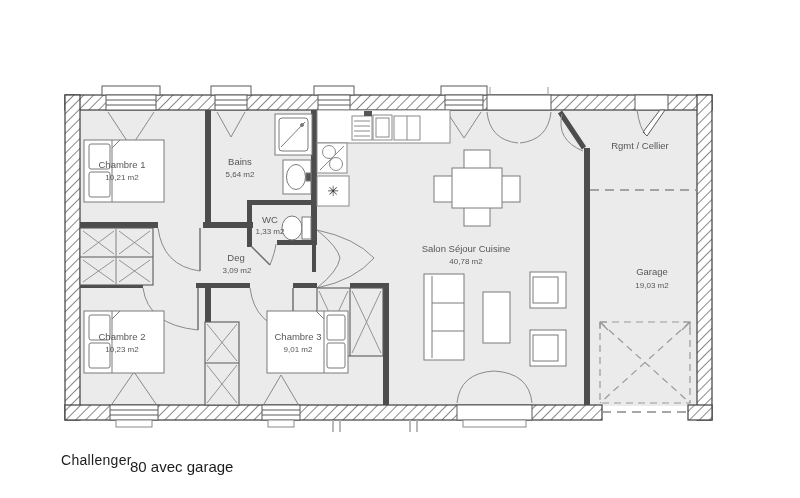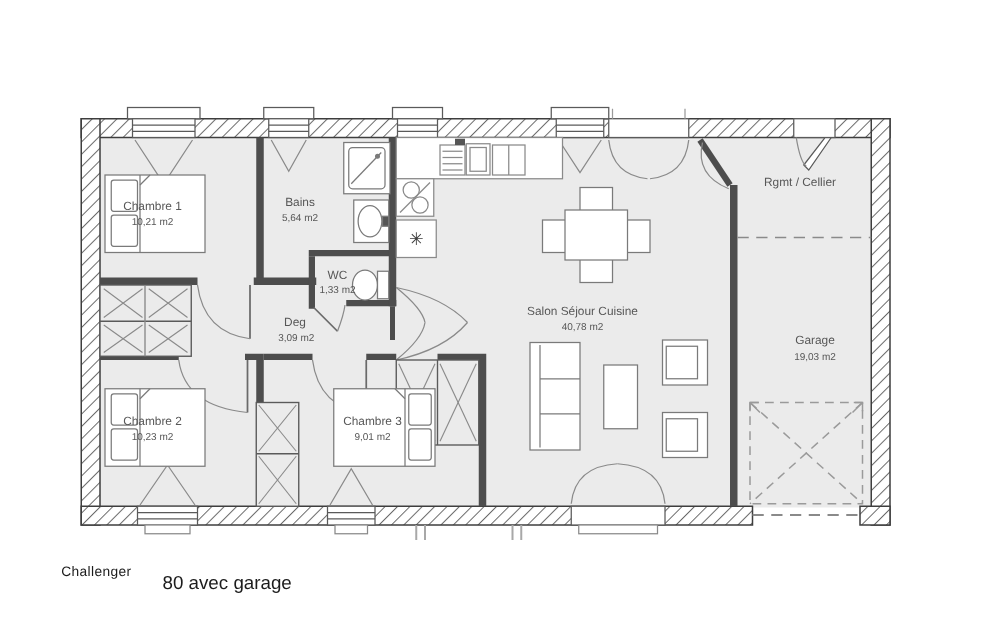--- a/index.html
+++ b/index.html
@@ -3,21 +3,21 @@
 <meta charset="utf-8">
 <style>
   html,body{margin:0;padding:0;background:#fff;}
   .stage{position:relative;width:800px;height:498px;background:#ffffff;overflow:hidden;
          font-family:"Liberation Sans", sans-serif;}
   svg{position:absolute;left:0;top:0;}
   svg text{font-family:"Liberation Sans", sans-serif;fill:#575757;}
   .room-name{font-size:9.5px;}
   .room-area{font-size:8px;}
   .star{font-size:14px;fill:#3c3c3c;}
-  .title-main{position:absolute;left:49px;top:452px;font-size:11px;color:#1c1c1c;
+  .title-main{position:absolute;left:61px;top:452px;font-size:14px;color:#1c1c1c;
               letter-spacing:.3px;}
   .title-sub{position:absolute;left:104px;top:458px;font-size:15px;color:#1c1c1c;padding-left:26px;}
 </style>
 </head>
 <body>
 
 <div class="stage">
 <svg width="800" height="498" viewBox="0 0 800 498">
   <defs>
     <pattern id="hx" width="7" height="7" patternUnits="userSpaceOnUse" patternTransform="rotate(45)">

